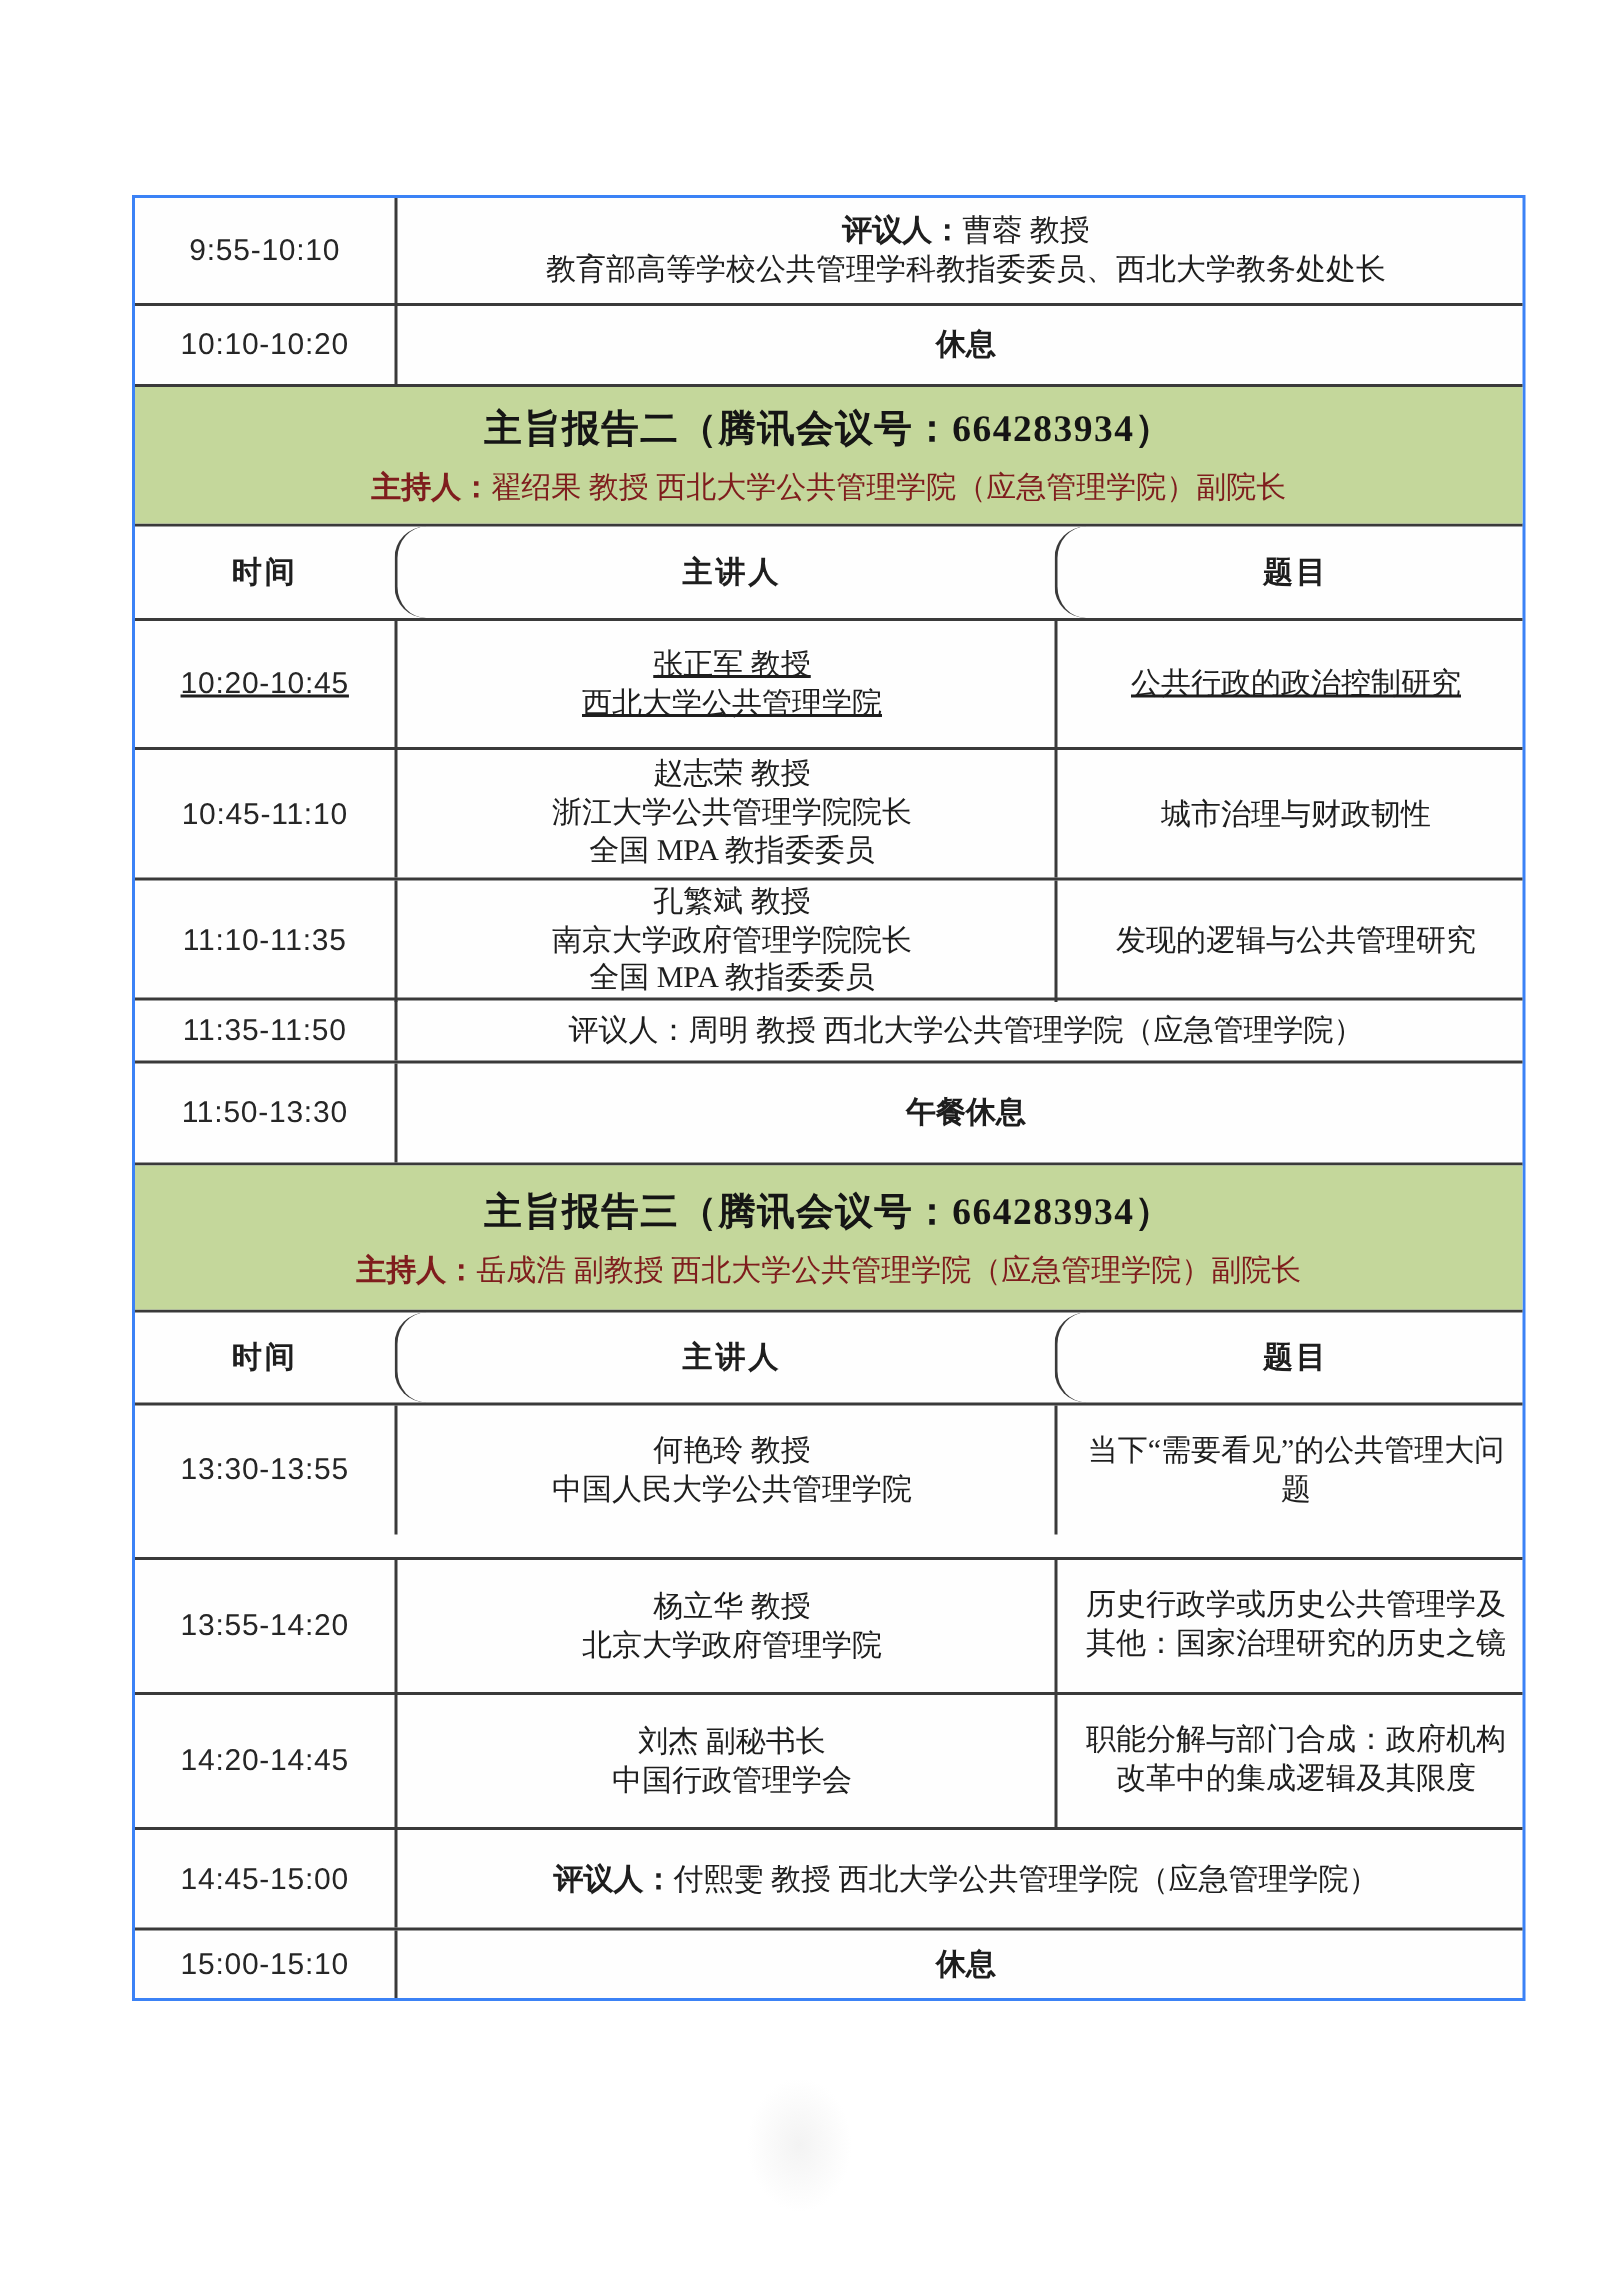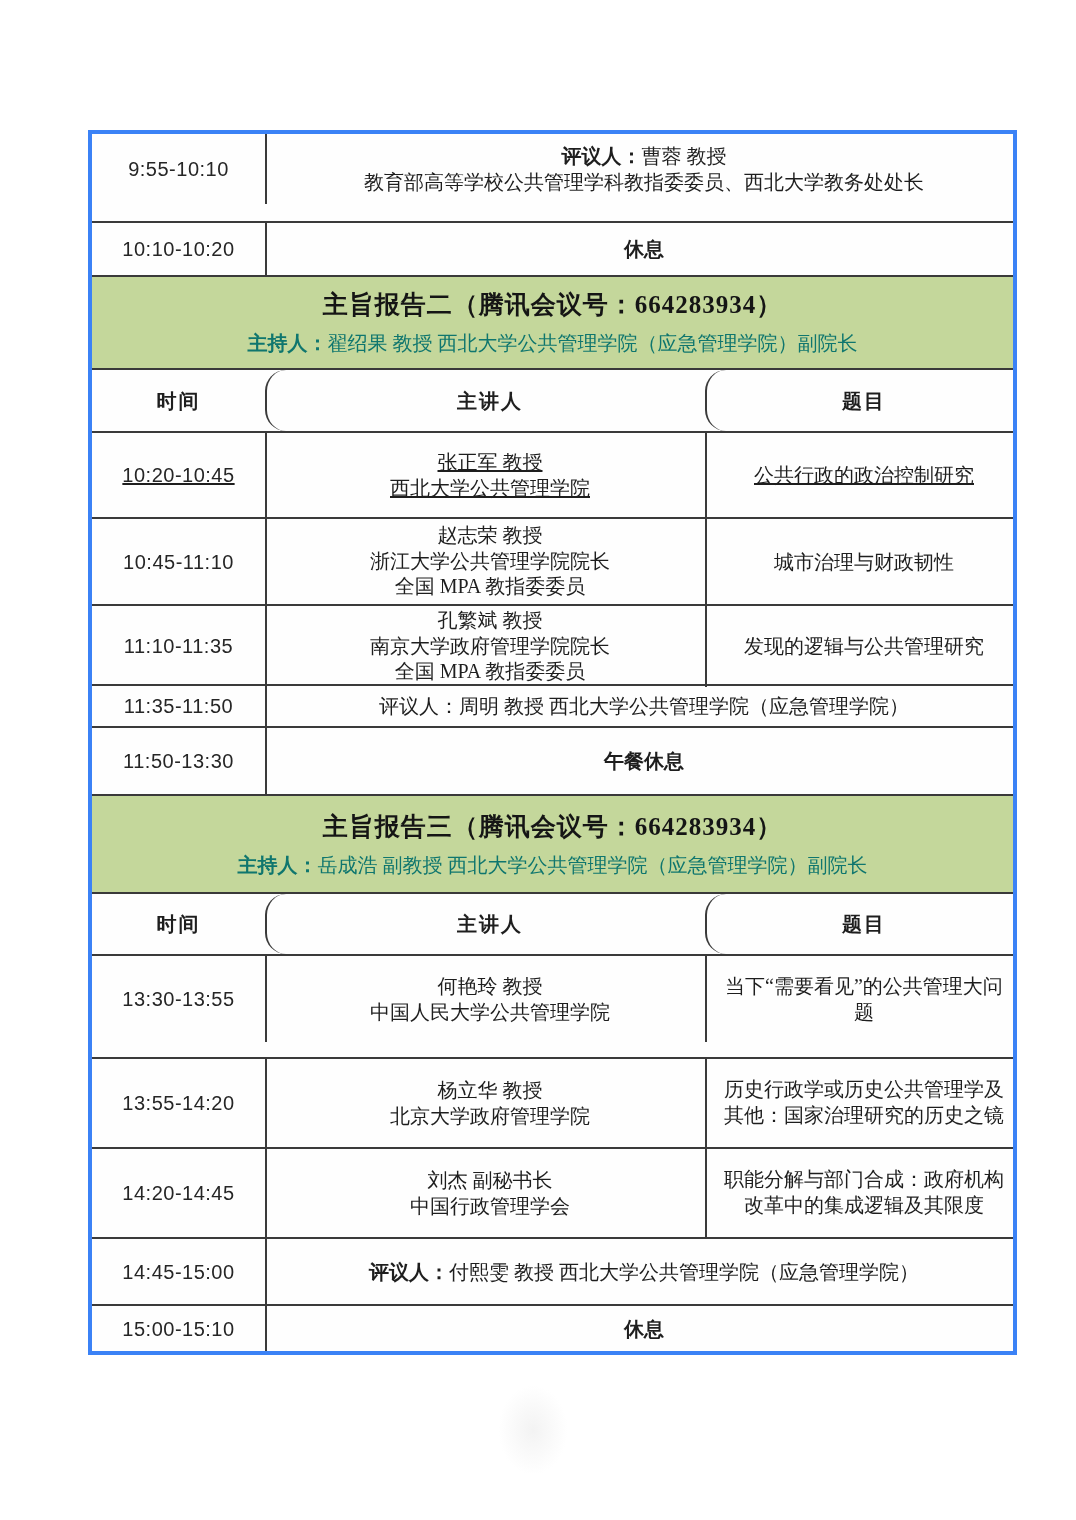--- a/index.html
+++ b/index.html
@@ -4,21 +4,21 @@
 <style>
   html,body{margin:0;padding:0;}
   body{
     width:1076px;height:1520px;background:#ffffff;position:relative;
     font-family:"Liberation Serif","DejaVu Serif",serif;
     color:#1e1e1e;
   }
   .page{position:absolute;inset:0;background:#ffffff;overflow:hidden;}
   .agenda{
     position:absolute;left:88px;top:130px;width:929px;
-    border:4px solid #3b82f6;box-sizing:border-box;
+    border:2px solid #3b82f6;box-sizing:border-box;
     background:#fefefe;
   }
   .row{
     display:grid;grid-template-columns:173px 440px 1fr;
     box-sizing:border-box;
   }
   .row + .row{border-top:2px solid #3a3a3a;}
   .cell{
     display:flex;flex-direction:column;justify-content:center;align-items:center;
     text-align:center;box-sizing:border-box;padding:2px 8px;
@@ -31,25 +31,25 @@
     font-family:"Liberation Sans","DejaVu Sans",sans-serif;
     font-size:20px;letter-spacing:.5px;color:#262626;
   }
   .b{font-weight:bold;}
   .session-head{
     background:#c4d79b;
     display:flex;flex-direction:column;justify-content:center;align-items:center;
     gap:9px;padding:8px 10px;box-sizing:border-box;
   }
   .session-title{font-size:25px;font-weight:bold;letter-spacing:1px;color:#151515;}
-  .host-line{font-size:20px;color:#0f766e;}
+  .host-line{font-size:20px;color:#7f1d1d;}
   .col-head{font-size:20px;font-weight:bold;letter-spacing:2px;border-radius:21px;}
   
   .h-rev1{height:70px;}
-  .h-brk1{height:54px;margin-top:17px;}
+  .h-brk1{height:54px;}
   .h-g1{height:93px;}
   .h-ch1{height:63px;}
   .h-t21{height:86px;text-decoration:underline;}
   .h-t22{height:87px;}
   .h-t23{height:80px;}
   .h-rev2{height:42px;}
   .h-lunch{height:68px;}
   .h-g2{height:98px;}
   .h-ch2{height:62px;}
   .h-t31{height:88px;}

